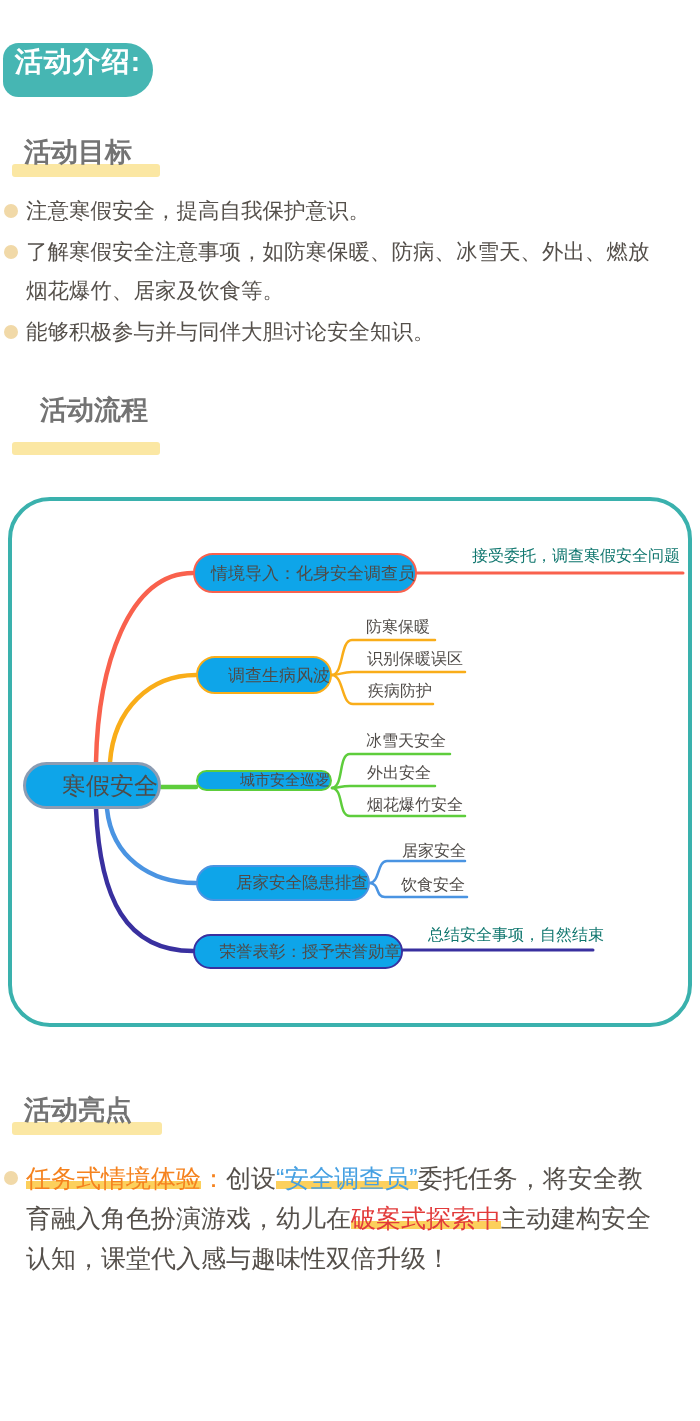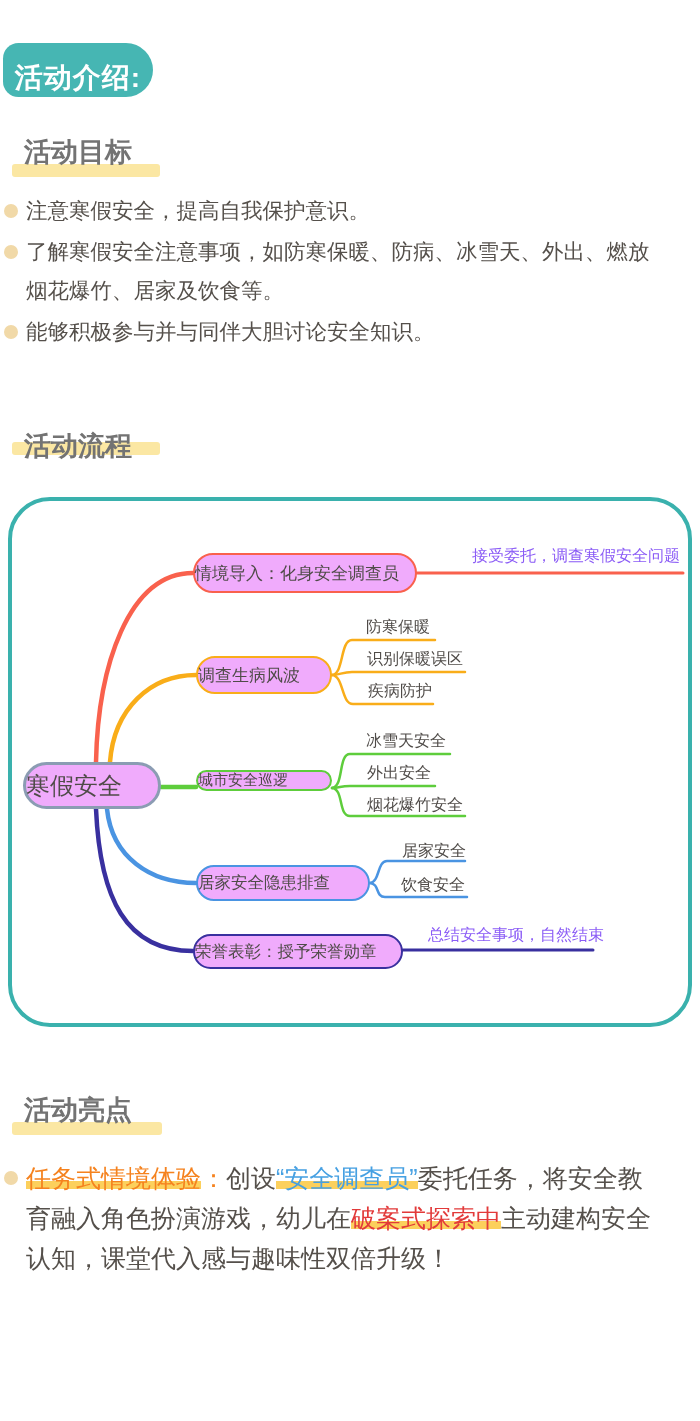--- a/index.html
+++ b/index.html
@@ -5,21 +5,21 @@
   html,body{margin:0;padding:0;}
   body{
     width:700px;height:1421px;position:relative;background:#ffffff;
     font-family:"Liberation Sans","DejaVu Sans",sans-serif;
     color:#55504b;overflow:hidden;
   }
   
   .badge{
     position:absolute;left:3px;top:43px;width:150px;height:54px;
     background:#46b6b3;border-radius:16px 28px 28px 16px;
-    display:flex;align-items:flex-end;justify-content:center;
+    display:flex;align-items:flex-start;justify-content:center;
     color:#ffffff;font-size:28px;font-weight:bold;letter-spacing:1px;
   }
   
   .sec-title{position:absolute;left:24px;z-index:2;font-size:27px;font-weight:bold;color:#737373;}
   .title-bar{position:absolute;left:12px;width:148px;height:13px;background:#fbe7a3;border-radius:3px;z-index:1;}
   
   .blist{position:absolute;left:4px;list-style:none;margin:0;padding:0;}
   .blist li{position:relative;padding-left:22px;}
   .dot{position:absolute;left:0;border-radius:50%;background:#f1d9a8;width:14px;height:14px;top:12px;}
   .goals-list{top:192px;width:654px;}
@@ -32,32 +32,32 @@
   .t-blue{color:#46a0e2;}
   .hl{background:linear-gradient(to bottom, rgba(252,208,92,0) 60%, #fcd05c 60%, #fcd05c 90%, rgba(252,208,92,0) 90%);}
   
   .panel{
     position:absolute;left:8px;top:497px;width:684px;height:530px;
     box-sizing:border-box;border:4px solid #3ab1ad;border-radius:42px;background:#fff;
   }
   .canvas{position:absolute;left:-4px;top:-4px;width:684px;height:530px;}
   .canvas svg{position:absolute;left:0;top:0;}
   .mnode{
-    position:absolute;box-sizing:border-box;background:#f0abfc;
-    display:flex;align-items:center;justify-content:flex-start;
+    position:absolute;box-sizing:border-box;background:#0ea5e9;
+    display:flex;align-items:center;justify-content:flex-end;
     color:#4f4b48;border-style:solid;
   }
   .mnode-root{left:15px;top:265px;width:138px;height:47px;border-width:3px;border-color:#8b9cb3;border-radius:26px;font-size:24px;}
   .mnode-b1{left:185px;top:56px;width:224px;height:40px;border-width:2.5px;border-color:#f9614d;border-radius:22px;font-size:17px;}
   .mnode-b2{left:188px;top:159px;width:136px;height:38px;border-width:2.5px;border-color:#f9ad19;border-radius:21px;font-size:17px;}
   .mnode-b3{left:188px;top:273px;width:136px;height:21px;border-width:2.5px;border-color:#5ecd3c;border-radius:20px;font-size:15px;}
   .mnode-b4{left:188px;top:368px;width:174px;height:36px;border-width:2.5px;border-color:#4a94e2;border-radius:20px;font-size:16.5px;}
   .mnode-b5{left:185px;top:437px;width:210px;height:35px;border-width:2.5px;border-color:#39309f;border-radius:19px;font-size:16.5px;}
   .mchild{position:absolute;font-size:16px;color:#4f4b48;white-space:nowrap;}
-  .mnote{position:absolute;font-size:16px;color:#8b5cf6;white-space:nowrap;text-align:right;}
+  .mnote{position:absolute;font-size:16px;color:#0f766e;white-space:nowrap;text-align:right;}
 </style>
 </head>
 <body>
 
 <div class="badge">
   <span>活动介绍:</span>
 </div>
 
 <div class="sec-title" style="top:134px;">活动目标</div>
 <div class="title-bar" style="top:164px;"></div>
@@ -70,21 +70,21 @@
   <li>
     <span class="dot"></span>
     <span>了解寒假安全注意事项，如防寒保暖、防病、冰雪天、外出、燃放烟花爆竹、居家及饮食等。</span>
   </li>
   <li>
     <span class="dot"></span>
     <span>能够积极参与并与同伴大胆讨论安全知识。</span>
   </li>
 </ul>
 
-<div class="sec-title" style="top:428px;">活动流程</div>
+<div class="sec-title" style="top:392px;margin-left:16px;">活动流程</div>
 <div class="title-bar" style="top:442px;"></div>
 
 <div class="panel">
   <div class="canvas">
     <svg width="684" height="530" viewBox="0 0 684 530">
 
       <path d="M 88 265 C 90 170 120 76 185 76" stroke="#f9614d" stroke-width="4.5" fill="none" stroke-linecap="round"></path>
       <path d="M 102 265 C 106 212 142 178 188 178" stroke="#f9ad19" stroke-width="4.5" fill="none" stroke-linecap="round"></path>
       <path d="M 153 290 L 188 290" stroke="#5ecd3c" stroke-width="4.5" fill="none" stroke-linecap="round"></path>
       <path d="M 99 312 C 104 360 142 386 188 386" stroke="#4a94e2" stroke-width="4.5" fill="none" stroke-linecap="round"></path>

